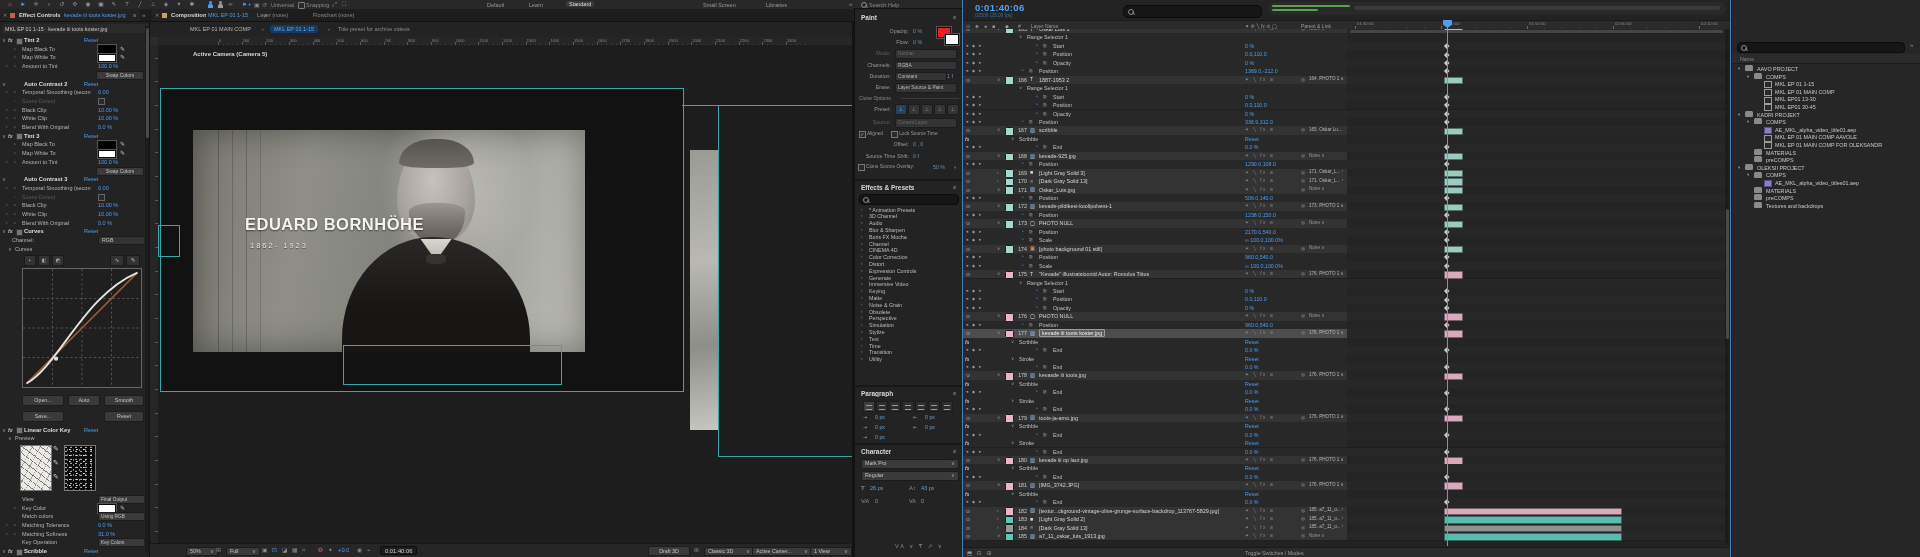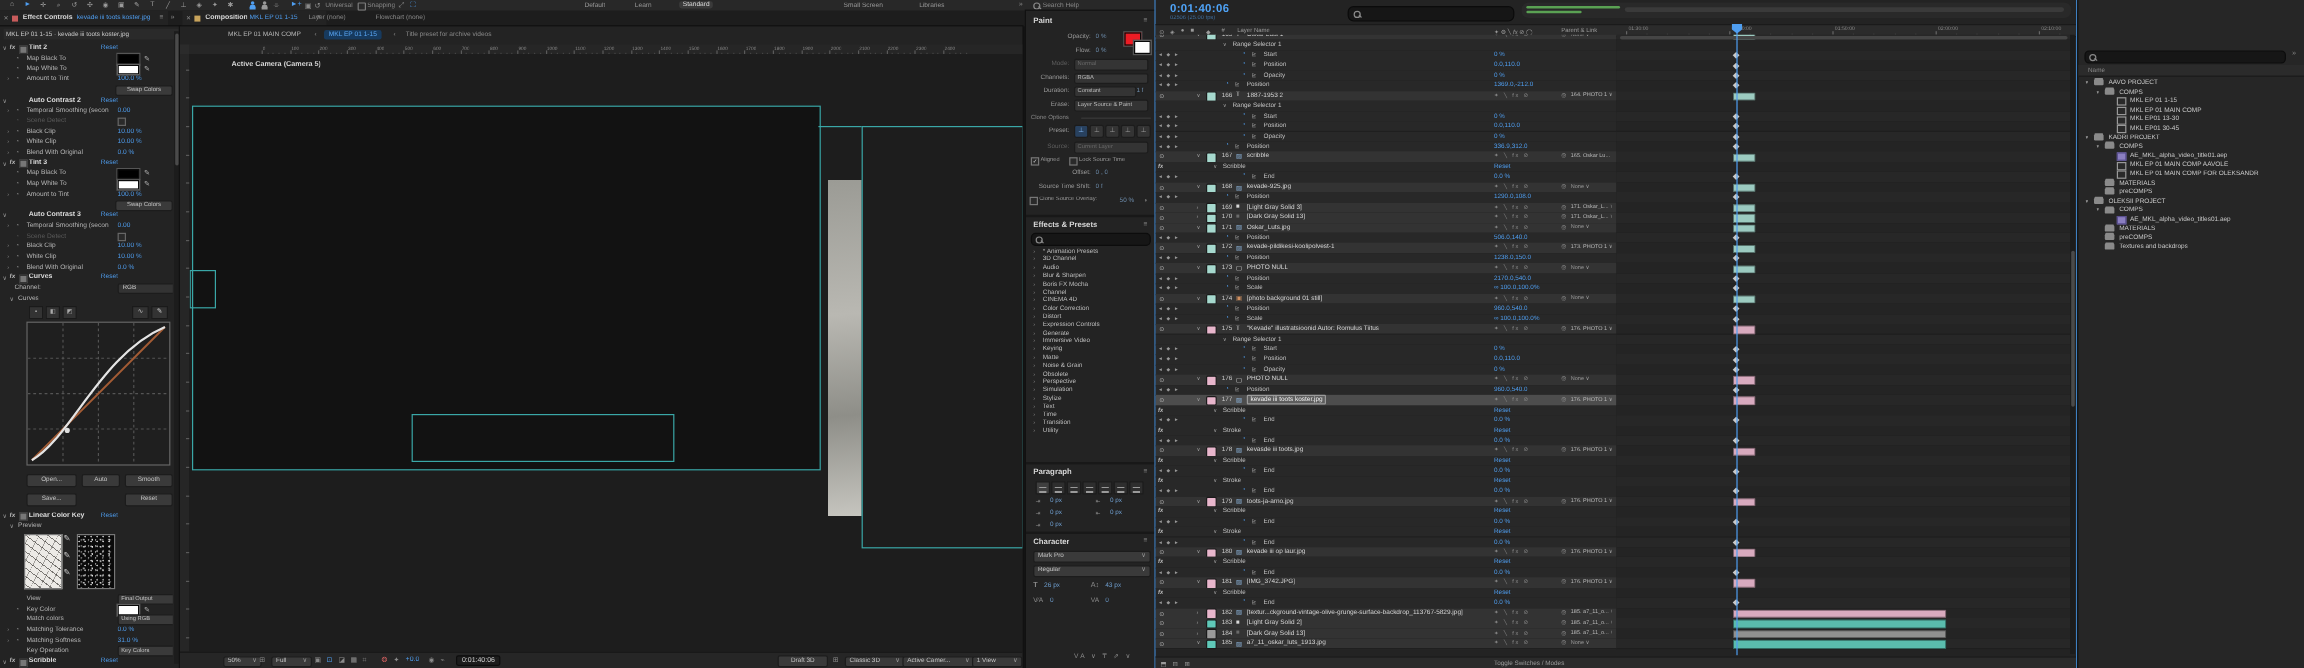--- a/index.html
+++ b/index.html
@@ -508,20 +508,47 @@
       <div class="a" style="left: 5px; top: 438.72px; width: 3px; height: 1px; background: rgb(90, 90, 90);"></div>
       <div class="a" style="left: 5px; top: 462.39px; width: 3px; height: 1px; background: rgb(90, 90, 90);"></div>
       <div class="a" style="left: 5px; top: 486.06px; width: 3px; height: 1px; background: rgb(90, 90, 90);"></div>
     </div>
 
   <div class="a" id="viewer" style="left:8px;top:23px;width:694px;height:498px;background:#1d1d1d;overflow:hidden">
     <div class="a hdr nw" style="left:35px;top:6px;font-size:6px">Active Camera (Camera 5)</div>
 
     <div class="a" style="left:2px;top:43px;width:522px;height:302px;background:#121212;border:1px solid #3aa7a7"></div>
 
+    <div class="a" id="photo" style="left:35px;top:85px;width:392px;height:222px;overflow:hidden;
+         background:linear-gradient(100deg,#78786f 0%,#8f8f88 28%,#83837d 52%,#a3a39d 74%,#bdbcb6 100%);box-shadow:inset 0 0 34px rgba(0,0,0,.38)">
+      <div class="a" style="left:46%;top:-6%;width:42%;height:80%;background:radial-gradient(ellipse at 50% 40%,rgba(230,228,220,.5),rgba(0,0,0,0) 65%)"></div>
+
+      <div class="a" style="left:52%;top:5%;width:20%;height:47%;
+           background:radial-gradient(ellipse at 46% 38%,#c7c3bb,#a8a49c 58%,#8d8a83 92%);
+           border-radius:47% 53% 49% 51% / 58% 58% 42% 42%;filter:blur(.4px)"></div>
+      <div class="a" style="left:52.6%;top:4%;width:19%;height:13%;
+           background:linear-gradient(#57534e,#6e6a64);border-radius:50% 50% 40% 40%/90% 90% 20% 20%;filter:blur(.6px)"></div>
+      <div class="a" style="left:55%;top:33%;width:14.5%;height:19%;
+           background:linear-gradient(#9b968e,#746f68 55%,#5d5952);border-radius:40% 40% 46% 54%/20% 20% 75% 75%;filter:blur(.5px)"></div>
+
+      <div class="a" style="left:38%;top:48%;width:48%;height:54%;
+           background:linear-gradient(#2a2927,#171615 60%);border-radius:48% 52% 0 0/85% 85% 0 0;filter:blur(.4px)"></div>
+      <div class="a" style="left:58%;top:49%;width:8%;height:10%;
+           background:linear-gradient(#d9d6cf,#b8b5ae);clip-path:polygon(50% 100%,0 0,100% 0);filter:blur(.3px)"></div>
+      <div class="a" style="left:59.5%;top:56%;width:5%;height:4.5%;
+           background:#35332f;border-radius:30%;filter:blur(.3px)"></div>
+
+      <div class="a" style="left:25px;top:0;width:1px;height:100%;background:rgba(10,10,10,.25)"></div>
+      <div class="a" style="left:39px;top:0;width:1px;height:100%;background:rgba(10,10,10,.2)"></div>
+      <div class="a" style="left:53px;top:0;width:1px;height:100%;background:rgba(10,10,10,.22)"></div>
+      <div class="a" style="left:67px;top:0;width:1px;height:100%;background:rgba(10,10,10,.16)"></div>
+
+      <div class="a nw" style="left:52px;top:85px;font-size:16.5px;font-weight:bold;letter-spacing:.5px;color:#f4f3f0;text-shadow:0 1px 2px rgba(0,0,0,.55);font-stretch:condensed">EDUARD BORNHÖHE</div>
+      <div class="a nw" style="left:57px;top:111px;font-size:7.5px;letter-spacing:2px;color:#e8e7e3;text-shadow:0 1px 1px rgba(0,0,0,.5)">1862- 1923</div>
+    </div>
 
     <div class="teal-box" style="left:0;top:180px;width:20px;height:30px"></div>
     <div class="teal-box" style="left:185px;top:300px;width:217px;height:38px"></div>
 
     <div class="a" style="left:532px;top:105px;width:28px;height:280px;
          background:linear-gradient(175deg,#9b9b95,#b9b8b2 40%,#8e8e88 70%,#c6c5bf)"></div>
     <div class="teal-box" style="left:560px;top:60px;width:133px;height:350px"></div>
     <div class="a" style="left:524px;top:60px;width:36px;height:1px;background:#3aa7a7"></div>
   </div>
 

